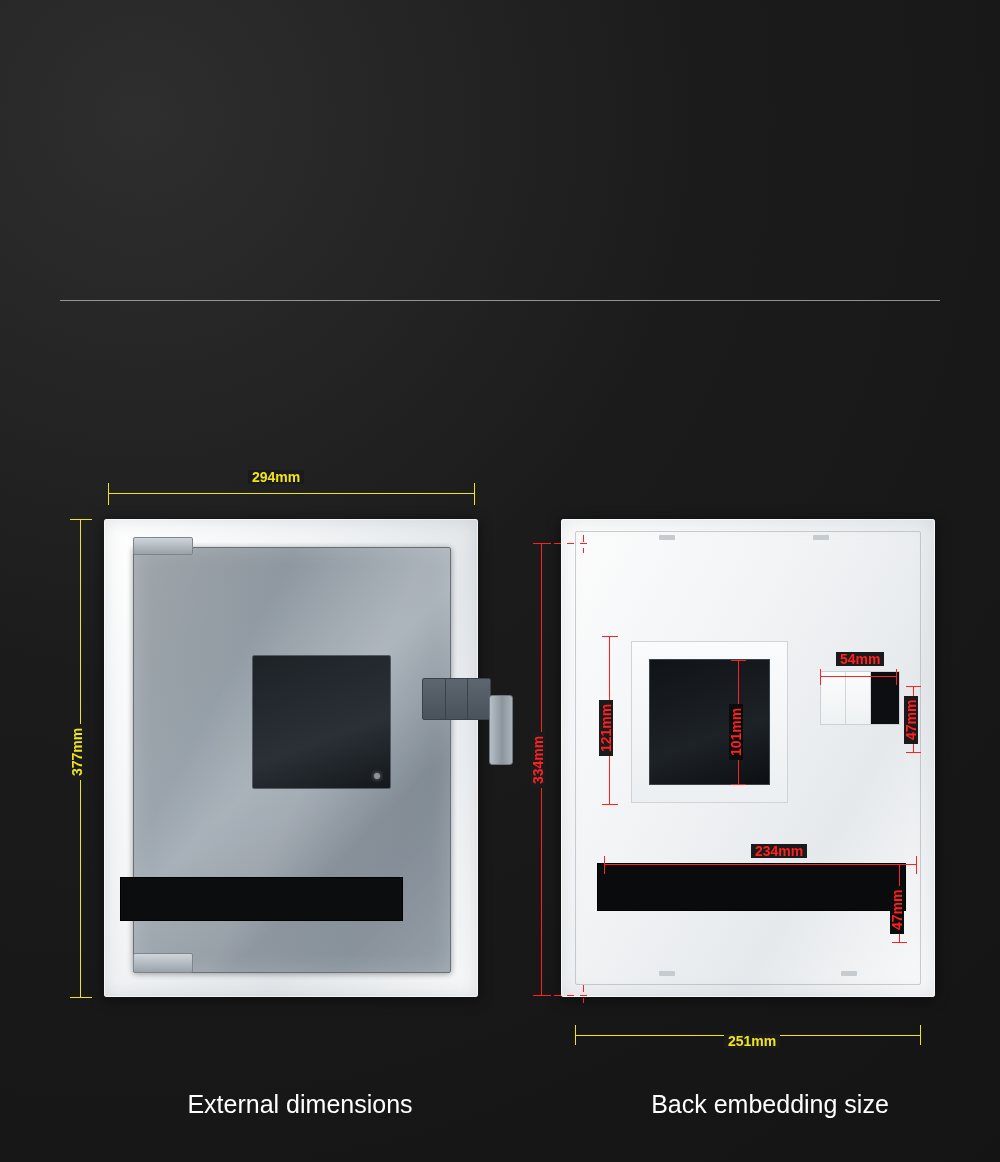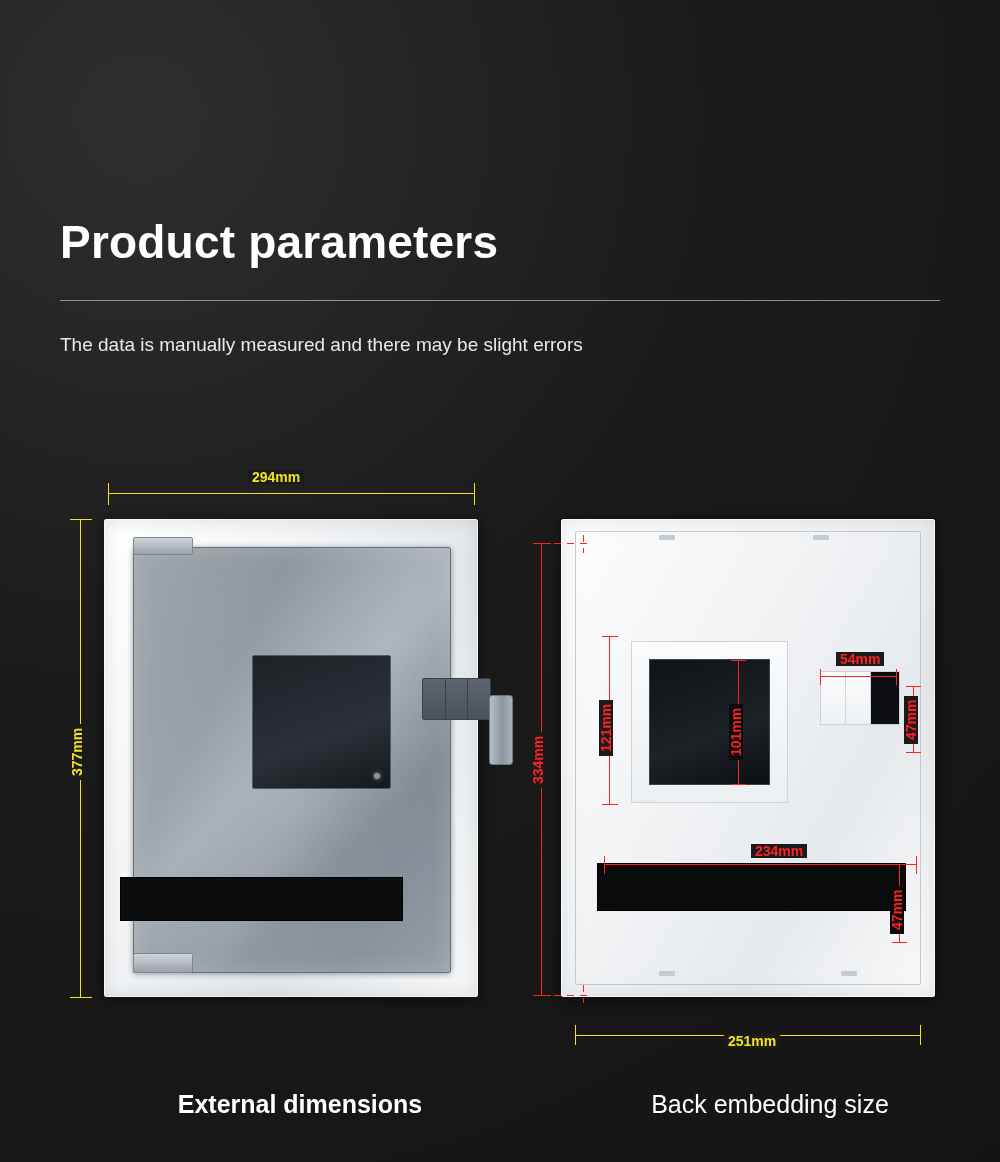--- a/index.html
+++ b/index.html
@@ -28,21 +28,21 @@
   .subtitle{
     position:absolute;left:60px;top:334px;
     font-size:19px;color:#e9e9e9;font-weight:400;
   }
 
   
   .caption{
     position:absolute;font-size:25px;color:#ffffff;font-weight:400;
     text-align:center;
   }
-  #cap-left{left:60px;top:1090px;width:480px;font-weight:bold;}
+  #cap-left{left:60px;top:1090px;width:480px;}
   #cap-right{left:530px;top:1090px;width:480px;}
 
   
   .left-unit{position:absolute;left:104px;top:519px;width:374px;height:478px;}
   .l-frame{
     position:absolute;inset:0;border-radius:3px;
     background:linear-gradient(115deg,#ffffff 0%,#f2f4f6 35%,#e3e7ea 65%,#f7f8f9 100%);
     box-shadow:0 2px 14px rgba(0,0,0,.55);
   }
   .l-frame:after{
@@ -160,23 +160,21 @@
     position:absolute;padding:0 4px;
   }
   .chip.darkbg{background:#1b1b1b;}
   .chip.blackbg{background:#0a0c0e;}
 </style>
 </head>
 <body>
 
 <div class="page">
 
-  <div class="title">Product parameters</div>
   <div class="rule"></div>
-  <div class="subtitle">The data is manually measured and there may be slight errors</div>
 
   <div>
 
     <div class="left-unit">
       <div class="l-frame"></div>
       <div class="l-door">
         <div class="l-door-sheen"></div>
       </div>
       <div class="l-hinge-top" style="left:29px;top:18px;"></div>
       <div class="l-hinge-bot" style="left:29px;top:434px;"></div>

